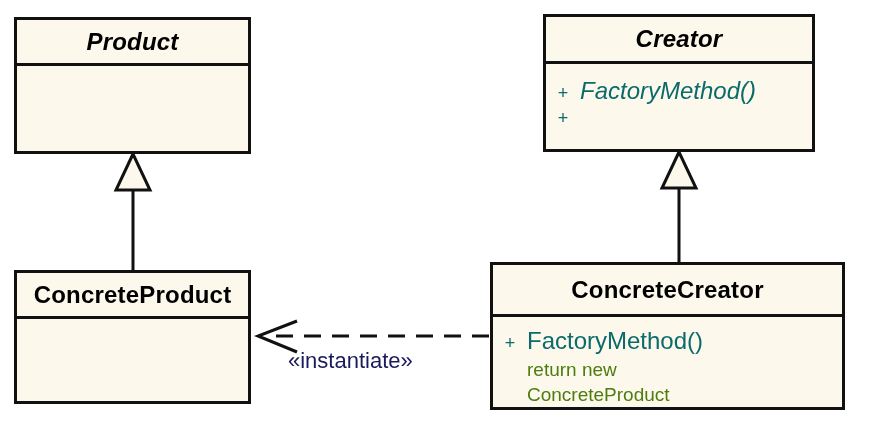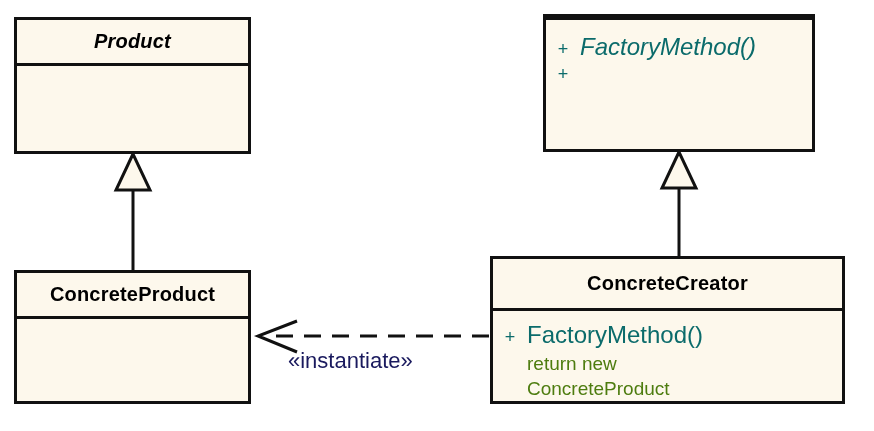--- a/index.html
+++ b/index.html
@@ -27,21 +27,21 @@
     border: 3px solid #111111;
     display: flex;
     flex-direction: column;
   }
   .uml-name-compartment {
     box-sizing: border-box;
     display: flex;
     align-items: center;
     justify-content: center;
     color: #000000;
-    font-size: 20px;
+    font-size: 24px;
     letter-spacing: 0.2px;
     white-space: nowrap;
   }
   .uml-name-compartment.abstract {
     font-style: italic;
     font-weight: bold;
   }
   .uml-name-compartment.concrete {
     font-style: normal;
     font-weight: bold;
@@ -125,39 +125,40 @@
 
   <div class="dep-label" style="left:288px; top:348px;">«instantiate»</div>
 
   <div class="uml-class" style="left:14px; top:17px; width:237px; height:137px;">
     <div class="uml-name-compartment abstract" style="height:43px;">Product</div>
     <div class="uml-divider"></div>
     <div class="uml-members-compartment"></div>
   </div>
 
   <div class="uml-class" style="left:543px; top:14px; width:272px; height:138px;">
+    <div class="uml-name-compartment abstract" style="height:44px;">Creator</div>
     <div class="uml-divider"></div>
     <div class="uml-members-compartment" style="padding-top:11px;">
       <div class="member-row">
         <span class="member-visibility">+</span>
         <span class="member-signature abstract-op">FactoryMethod()</span>
       </div>
       <div class="member-row">
         <span class="member-visibility">+</span>
       </div>
     </div>
   </div>
 
   <div class="uml-class" style="left:14px; top:270px; width:237px; height:134px;">
     <div class="uml-name-compartment concrete" style="height:43px;">ConcreteProduct</div>
     <div class="uml-divider"></div>
     <div class="uml-members-compartment"></div>
   </div>
 
-  <div class="uml-class" style="left:490px; top:256px; width:355px; height:148px;">
+  <div class="uml-class" style="left:490px; top:262px; width:355px; height:148px;">
     <div class="uml-name-compartment concrete" style="height:51px;">ConcreteCreator</div>
     <div class="uml-divider"></div>
     <div class="uml-members-compartment" style="padding-top:8px;">
       <div class="member-row">
         <span class="member-visibility">+</span>
         <span class="member-signature">FactoryMethod()</span>
       </div>
       <div class="member-row">
         <span class="member-visibility"></span>
         <span class="member-note">return new</span>

